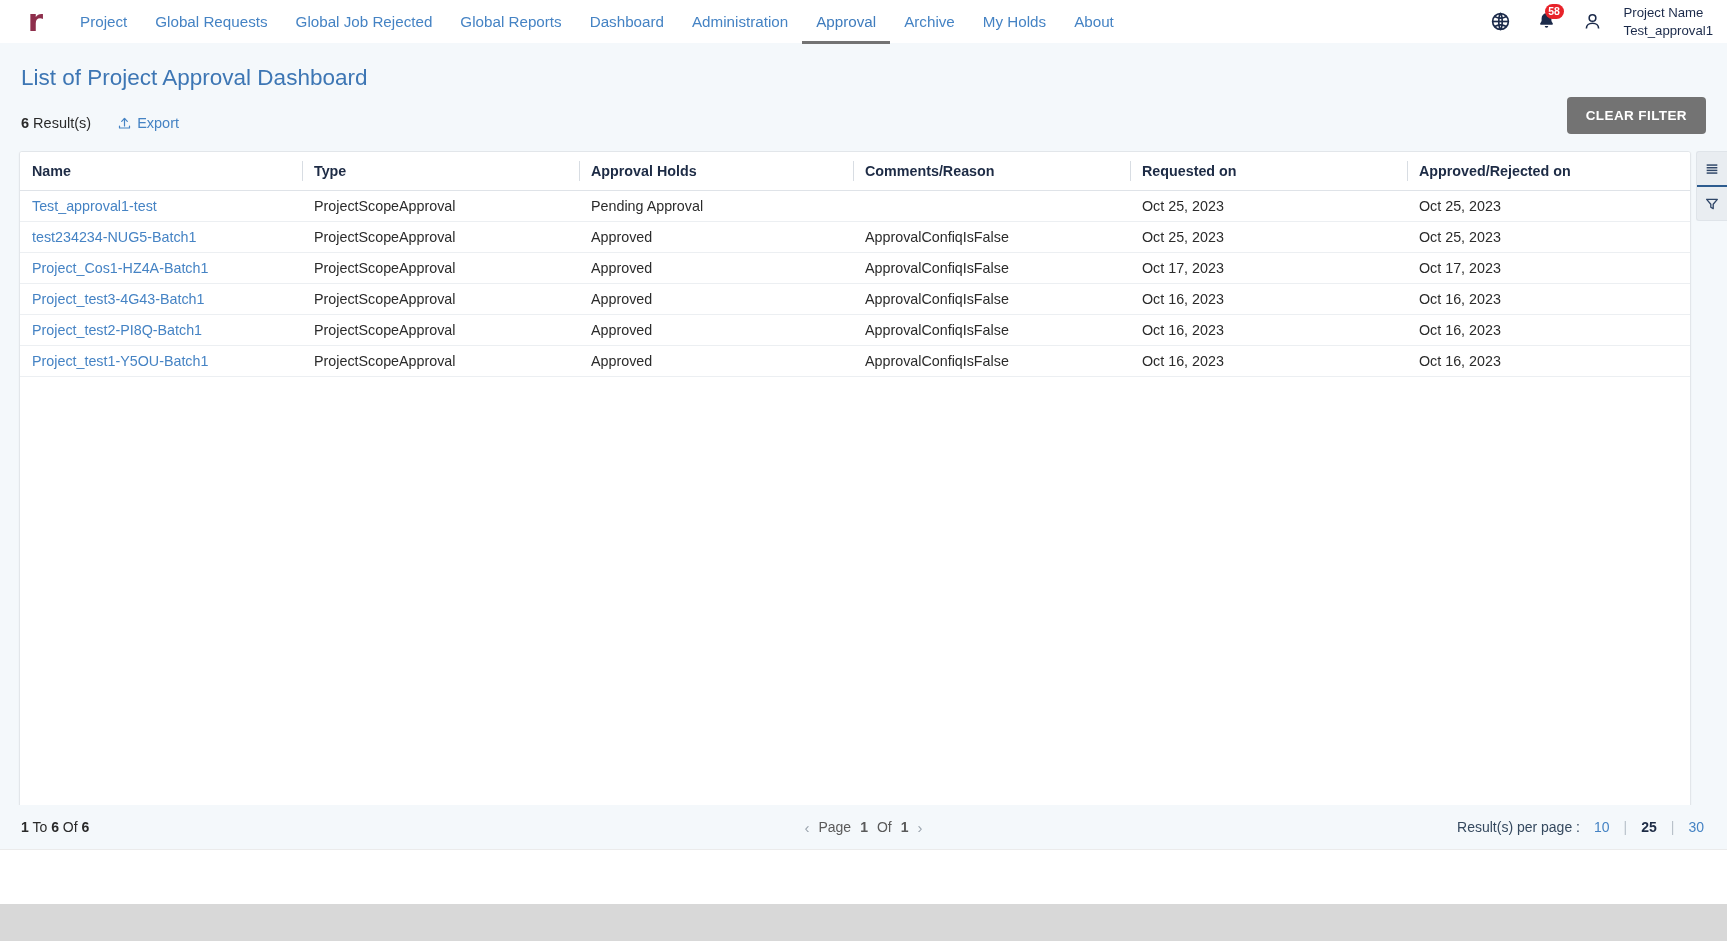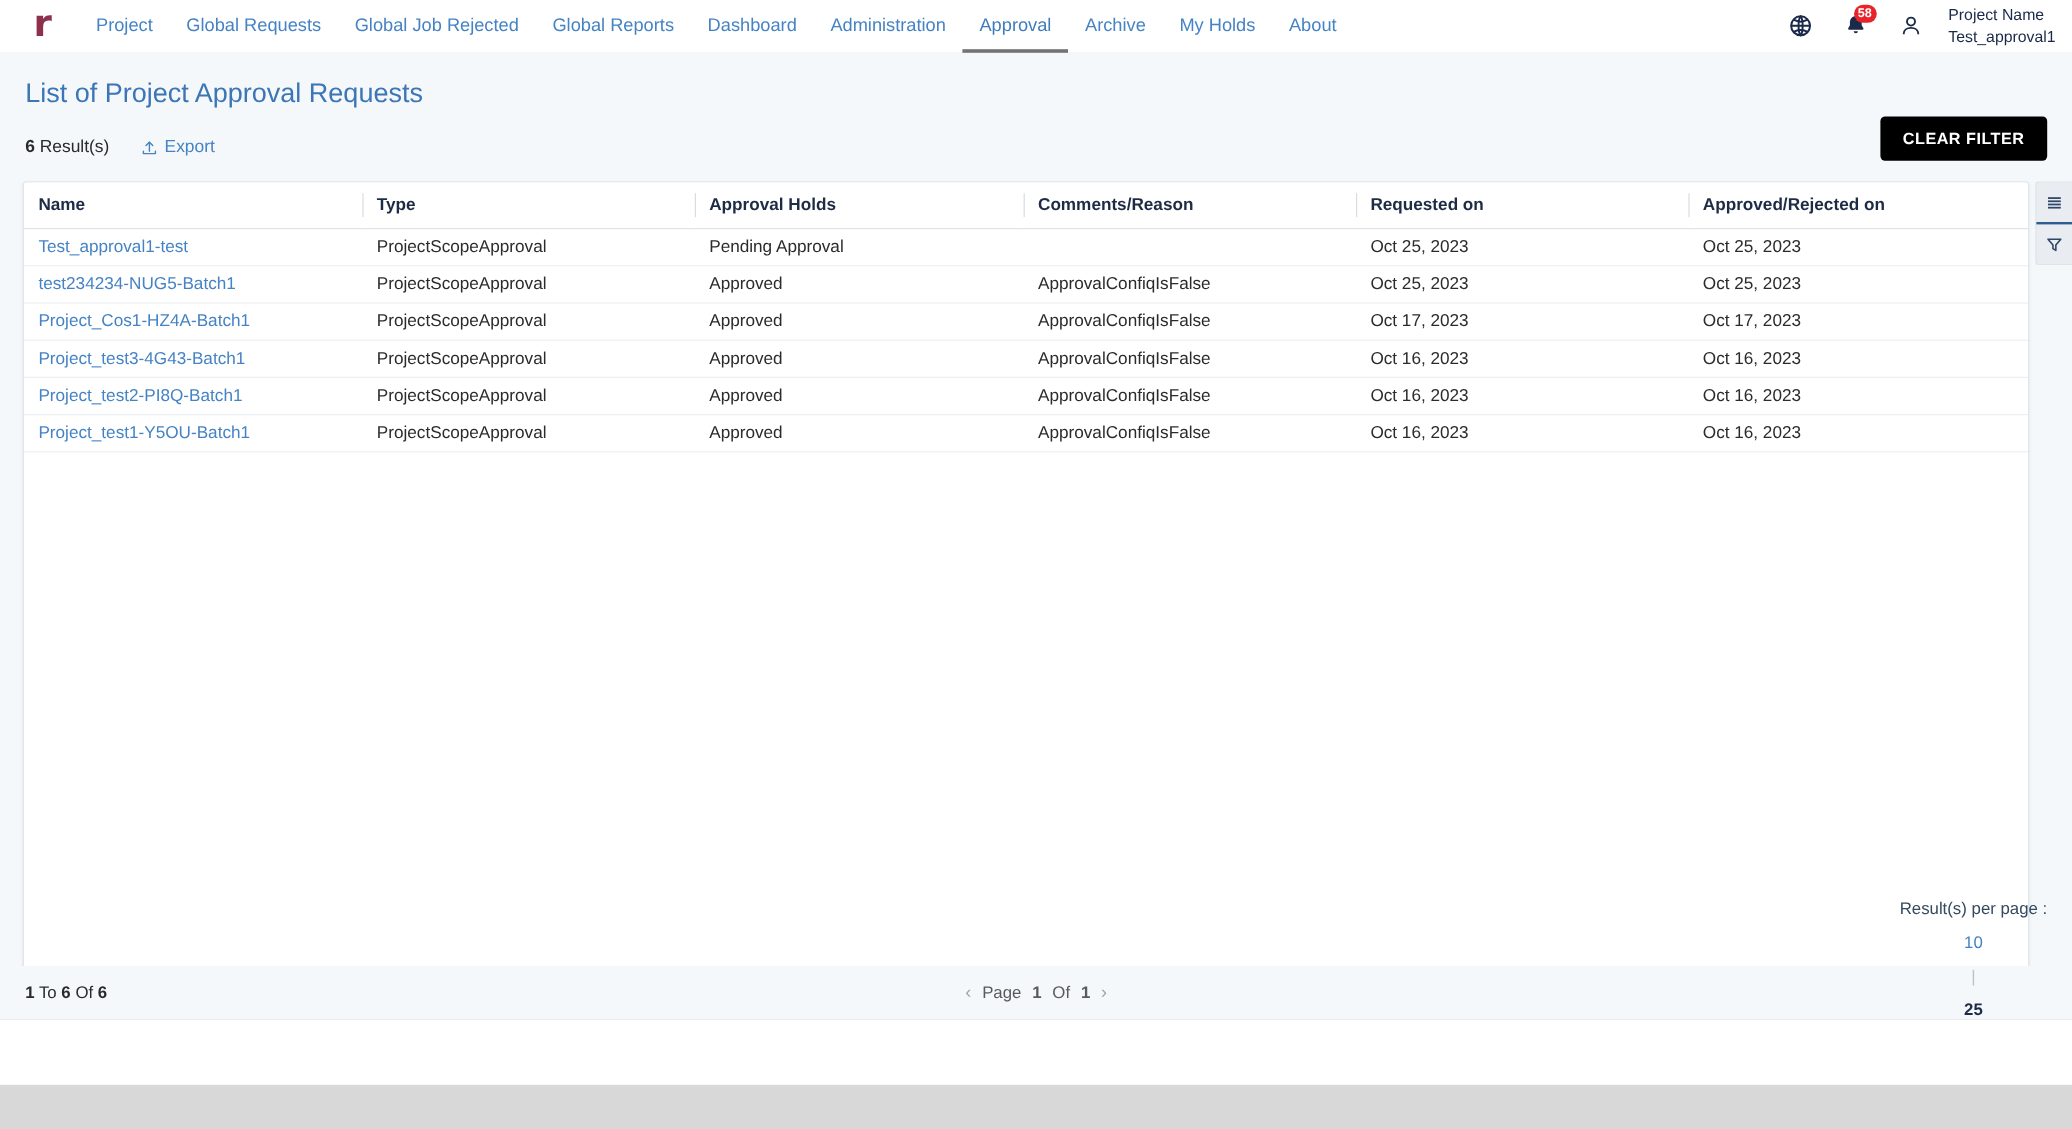--- a/index.html
+++ b/index.html
@@ -138,21 +138,21 @@
     gap: 5px;
     margin-left: 26px;
     color: #4583c4;
     font-size: 14.5px;
     cursor: pointer;
   }
   .clear-filter {
     position: absolute;
     right: 21px;
     top: 6px;
-    background: #000000;
+    background: #737373;
     color: #ffffff;
     border: none;
     border-radius: 4px;
     font-size: 13.5px;
     font-weight: bold;
     letter-spacing: 0.4px;
     padding: 11px 19px;
     cursor: pointer;
     font-family: "Liberation Sans", sans-serif;
   }
@@ -278,21 +278,20 @@
     font-size: 15px;
     cursor: pointer;
     user-select: none;
   }
   .pager-right {
     margin-left: auto;
     display: flex;
     align-items: center;
     gap: 12px;
     color: #35495f;
-    flex-direction: column;
   }
   .pp-opt {
     color: #4583c4;
     cursor: pointer;
     padding: 0 2px;
   }
   .pp-opt.active {
     color: #1d2b45;
     font-weight: bold;
   }
@@ -363,21 +362,21 @@
 
     <div class="proj-block">
       <div>Project Name</div>
       <div>Test_approval1</div>
     </div>
   </div>
 </div>
 
 <div class="page">
 
-  <h1 class="page-title">List of Project Approval Requests</h1>
+  <h1 class="page-title">List of Project Approval Dashboard</h1>
 
   <div class="toolbar">
     <div class="result-count">
       <b>6</b><span> Result(s)</span>
     </div>
 
     <div class="export-btn">
       <svg width="15" height="15" viewBox="0 0 24 24" fill="none" stroke="#4583c4" stroke-width="1.9" stroke-linecap="round" stroke-linejoin="round">
         <path d="M12 16V4"></path>
         <path d="M7.5 8.5L12 4l4.5 4.5"></path>

